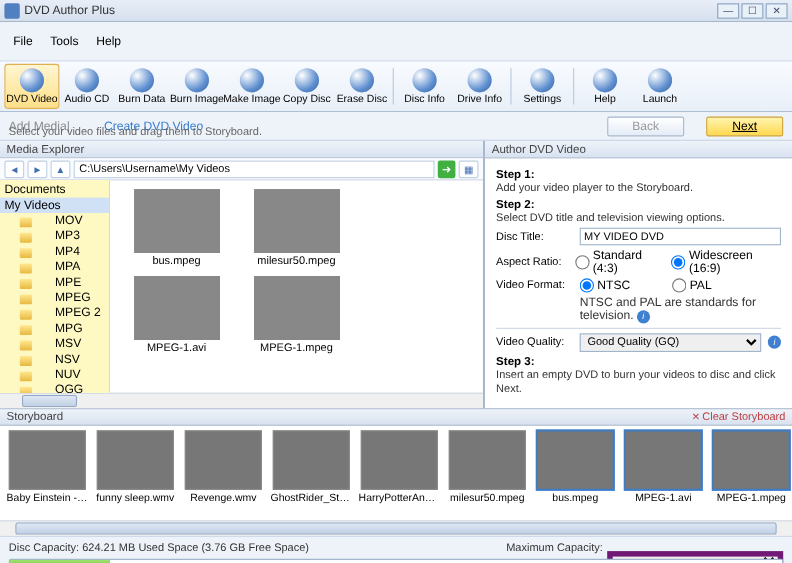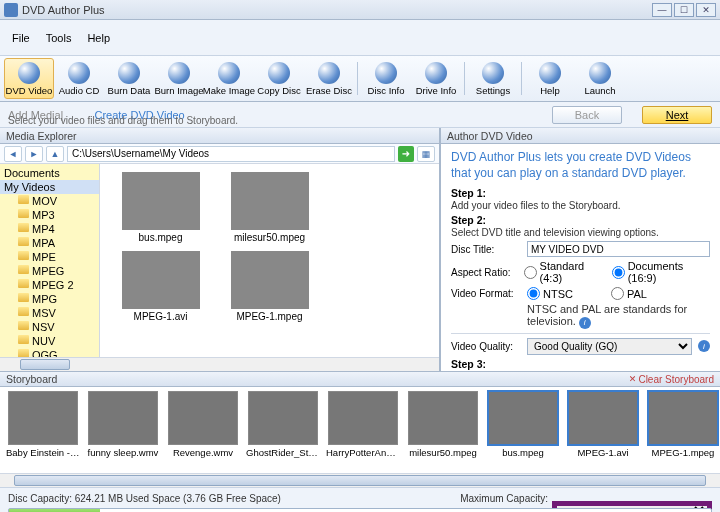--- a/index.html
+++ b/index.html
@@ -35,21 +35,21 @@
 .panelhdr { height: 16px; background: linear-gradient(#eef3fa, #d8e2f0); border-bottom: 1px solid #a8b8cc; padding: 0 6px; line-height: 16px; color: #444; font-size: 10.5px; }
 .navbar { height: 20px; display: flex; align-items: center; padding: 2px 4px; gap: 3px; background: #f8fbff; border-bottom: 1px solid #d0d8e4; }
 .navbar .nbtn { width: 18px; height: 16px; border: 1px solid #c0d0e0; border-radius: 2px; background: #fff; display: flex; align-items: center; justify-content: center; cursor: pointer; font-size: 9px; color: #4070b0; }
 .navbar .path { flex: 1; border: 1px solid #c0d0e0; background: #fff; height: 16px; line-height: 14px; padding: 0 4px; font-size: 10px; }
 .navbar .gobtn { width: 16px; height: 16px; background: #40b040; border-radius: 2px; color: #fff; display: flex; align-items: center; justify-content: center; font-size: 10px; cursor: pointer; }
 
 .explbody { flex: 1; display: flex; overflow: hidden; }
 .tree { width: 100px; border-right: 1px solid #d0d8e4; overflow-y: auto; overflow-x: hidden; background: #fef9c3; padding: 2px 0; }
 .tree .troot { padding: 1px 4px; cursor: pointer; }
 .tree .troot.sel { background: #d0e0f5; }
-.tree .tnode { padding: 1px 2px 1px 18px; cursor: pointer; white-space: nowrap; display: flex; align-items: flex-start; gap: 3px; }
+.tree .tnode { padding: 1px 2px 1px 18px; cursor: pointer; white-space: nowrap; display: flex; align-items: flex-end; gap: 21px; }
 .tree .fld { width: 11px; height: 9px; background: linear-gradient(#ffe890, #e8b840); border-radius: 1px; display: inline-block; flex-shrink: 0; }
 .thumbs { flex: 1; overflow: auto; padding: 8px; display: grid; grid-template-columns: repeat(3, 1fr); gap: 8px 4px; align-content: start; }
 .thumb { display: flex; flex-direction: column; align-items: center; cursor: pointer; }
 .thumb .timg { width: 78px; height: 58px; border: 1px solid #888; background: #888; position: relative; overflow: hidden; }
 .thumb .tlbl { font-size: 10px; margin-top: 2px; }
 .scrollh { height: 14px; border-top: 1px solid #d0d8e4; background: #f0f0f0; position: relative; }
 .scrollh .sthmb { position: absolute; top: 1px; left: 20px; width: 50px; height: 11px; background: linear-gradient(#e0e8f4, #c0d0e4); border: 1px solid #90a8c4; border-radius: 2px; }
 
 .author { flex: 1; display: flex; flex-direction: column; background: #fff; }
 .author .content { flex: 1; padding: 6px 10px; overflow: auto; }
@@ -269,36 +269,35 @@
         </div>
     </div>
     <div class="scrollh">
         <div class="sthmb"></div>
       </div>
   </div>
 
   <div class="author">
     <div class="panelhdr">Author DVD Video</div>
     <div class="content">
-      <div class="intro">DVD Author Plus lets you create DVD Videos that you can play on a standard DVD player.</div>
-      <div class="step"><span class="stlbl">Step 1:</span><br><span class="stdesc">Add your video files to the Storyboard.</span></div>
+      <div class="step"><span class="stlbl">Step 1:</span><br><span class="stdesc">Add your video player to the Storyboard.</span></div>
       <div class="step"><span class="stlbl">Step 2:</span><br><span class="stdesc">Select DVD title and television viewing options.</span></div>
       <div class="frow">
         <span class="flbl">Disc Title:</span>
         <input type="text" value="MY VIDEO DVD" style="">
       </div>
       <div class="frow">
         <span class="flbl">Aspect Ratio:</span>
         <label class="radio">
             <input type="radio" name="ar" style="">
             <span>Standard (4:3)</span>
           </label>
         <label class="radio">
             <input type="radio" name="ar" checked="" style="">
-            <span>Documents (16:9)</span>
+            <span>Widescreen (16:9)</span>
           </label>
       </div>
       <div class="frow">
         <span class="flbl">Video Format:</span>
         <label class="radio">
             <input type="radio" name="vf" checked="" style="">
             <span>NTSC</span>
           </label>
         <label class="radio" style="margin-left:32px">
             <input type="radio" name="vf" style="">

